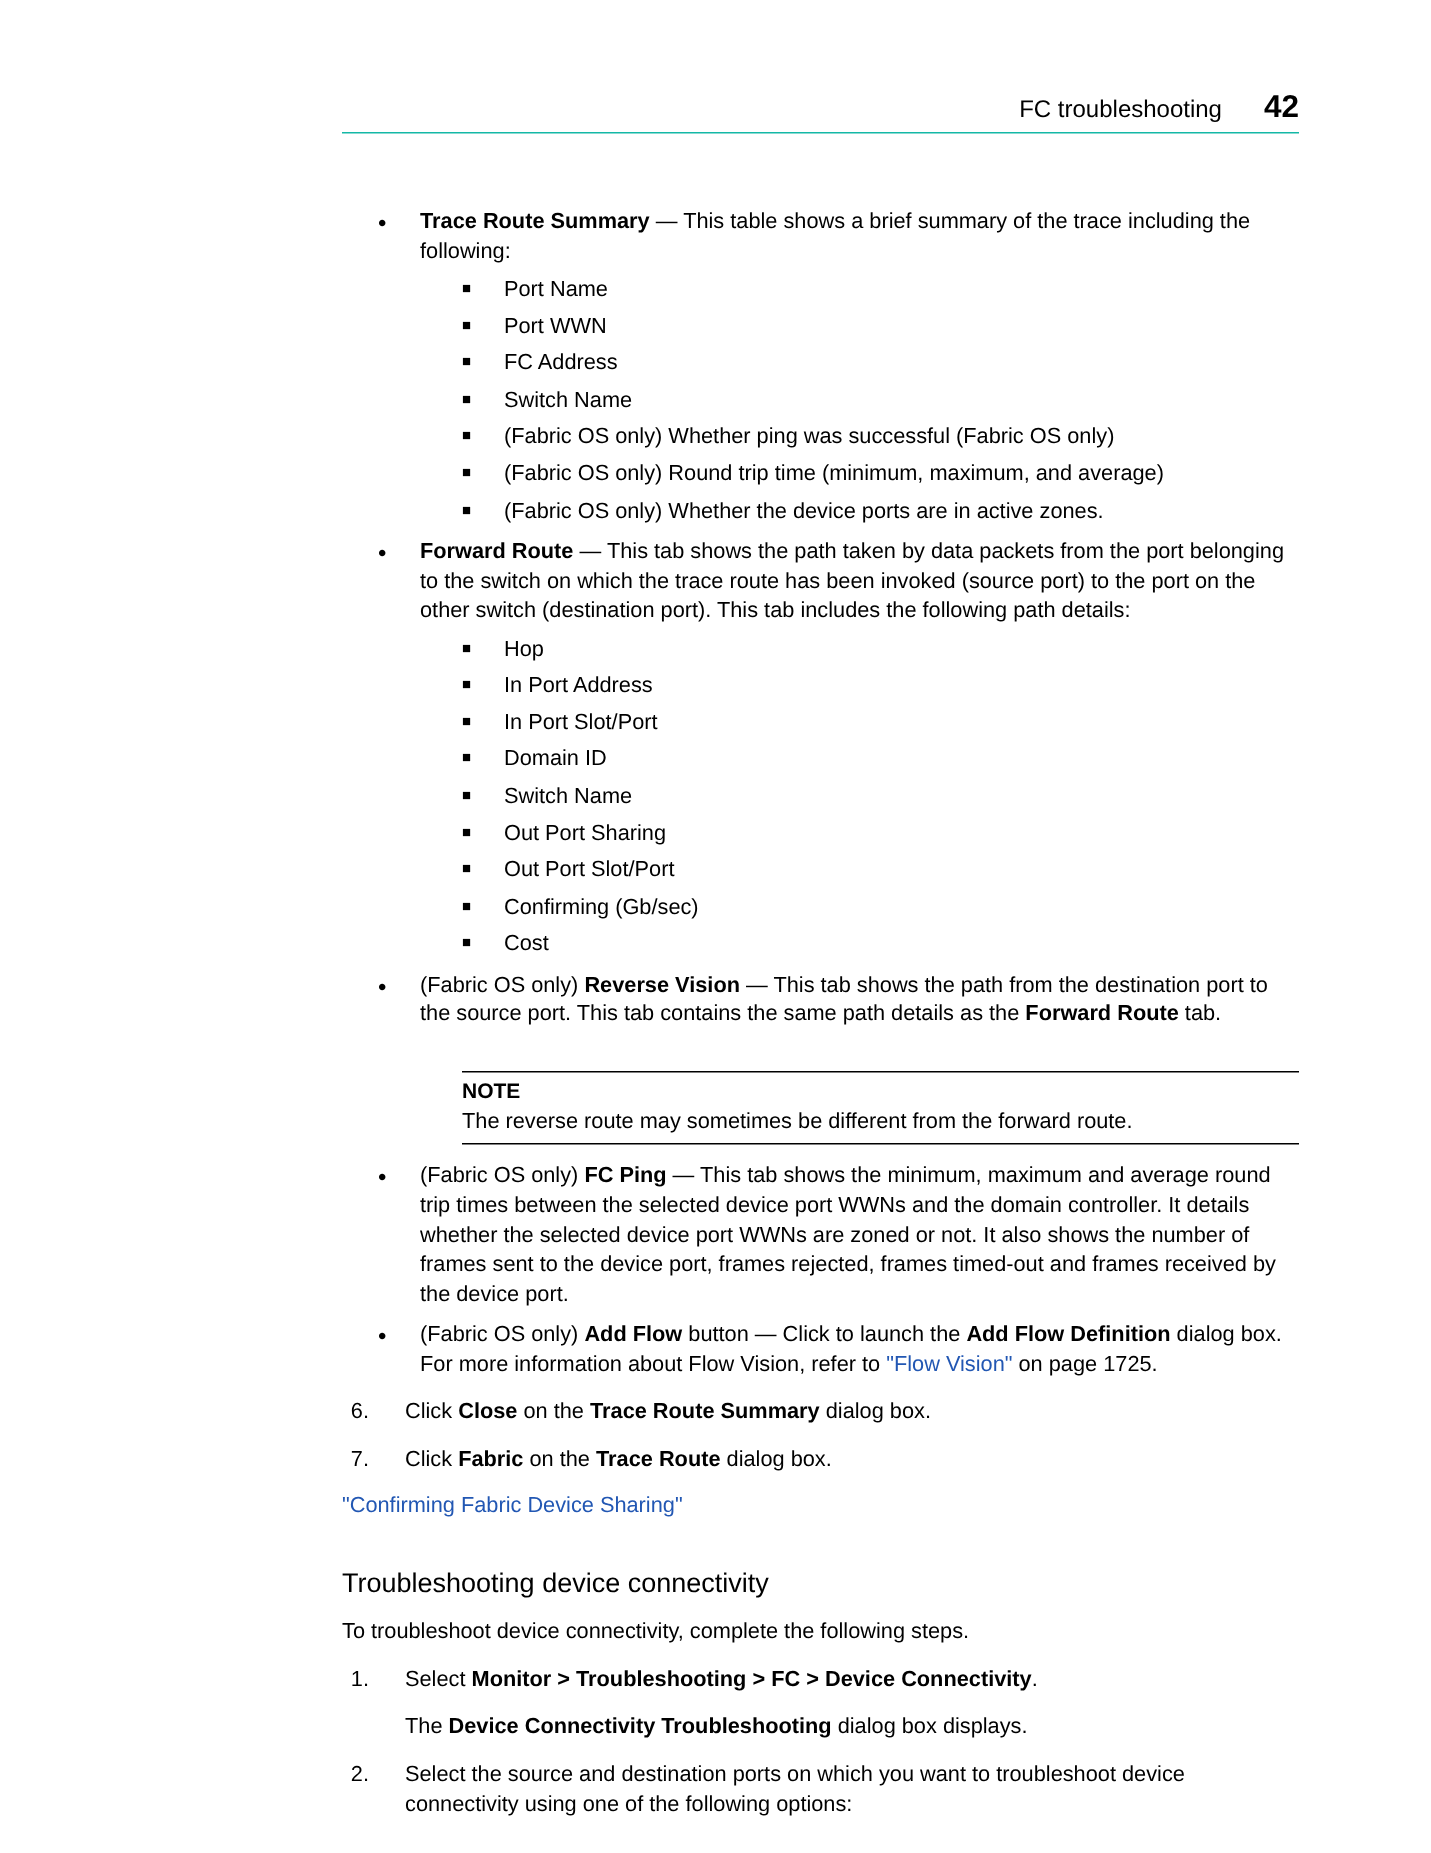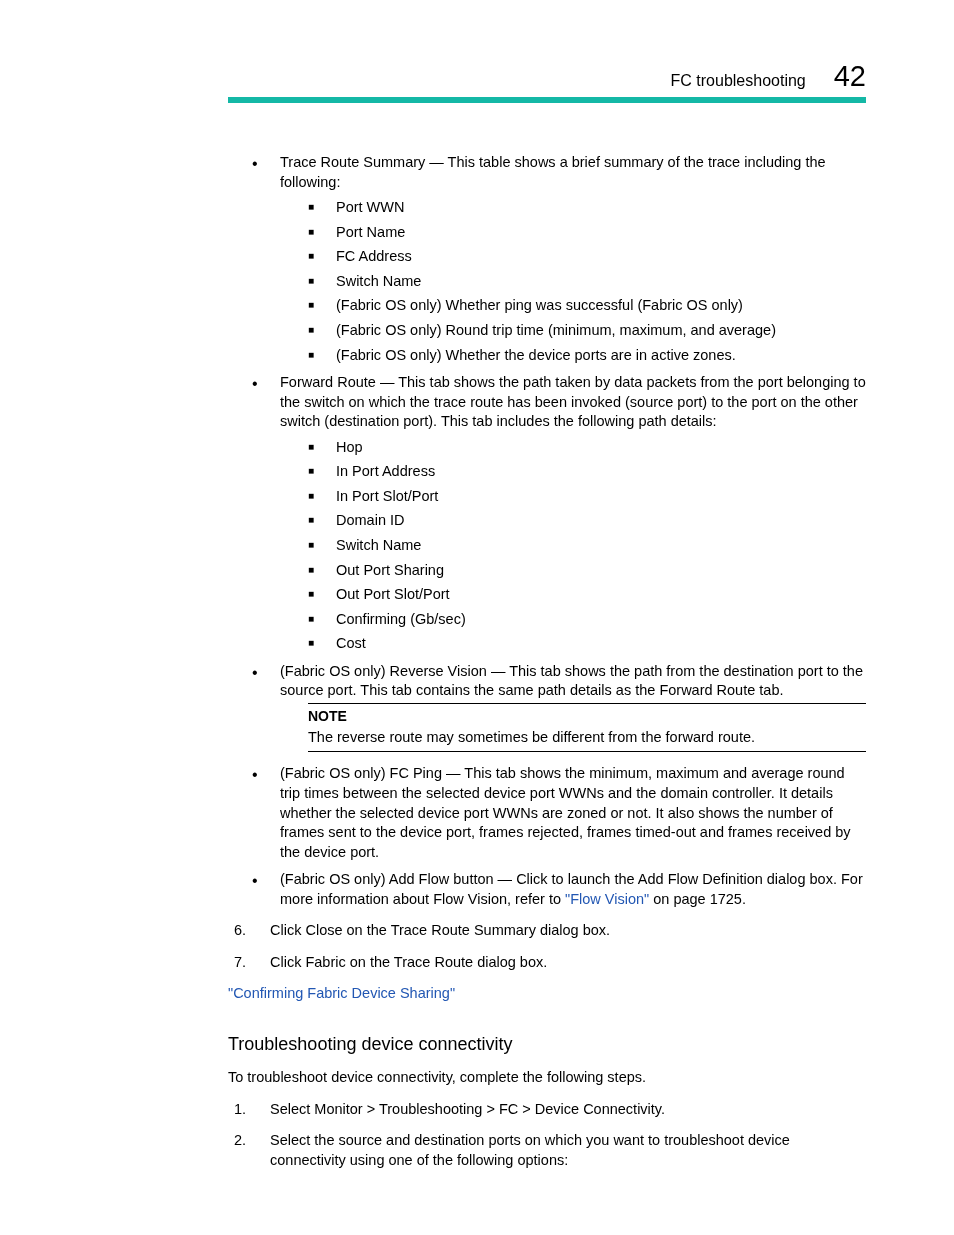--- a/index.html
+++ b/index.html
@@ -15,35 +15,35 @@
   }
   .page {
     padding: 60px 88px 40px 228px;
   }
   .header {
     display: flex;
     justify-content: flex-end;
     align-items: baseline;
     gap: 28px;
     padding-bottom: 4px;
-    border-bottom: 6px solid #14b8a6;
+    border-bottom: 1px solid #14b8a6;
     margin-bottom: 50px;
   }
-  .header-num { font-size: 29px; font-weight: 400; font-family: Arial, sans-serif; }
+  .header-num { font-size: 21px; font-weight: 700; font-family: Arial, sans-serif; }
   .content { font-size: 14.5px; line-height: 1.35; }
   ul.lvl1 { list-style: none; padding-left: 24px; margin: 0; }
   ul.lvl1 > li { position: relative; margin-bottom: 8px; padding-left: 28px; }
   ul.lvl1 > li::before { content: "•"; position: absolute; left: 0; top: 0; font-size: 16px; }
   ul.lvl2 { list-style: none; padding-left: 28px; margin: 6px 0 0 0; }
   ul.lvl2 > li { position: relative; margin-bottom: 5px; padding-left: 28px; }
   ul.lvl2 > li::before { content: "■"; position: absolute; left: 0; top: 2px; font-size: 10px; }
   ol.numbered { padding-left: 22px; margin: 12px 0 0 0; }
   ol.numbered > li { padding-left: 20px; margin-bottom: 12px; }
-  .bold { font-weight: 400; }
-  .note-block { margin: 2px 0 12px 28px; }
+  .bold { font-weight: 700; }
+  .note-block { margin: 27px 0 12px 28px; }
   .note-hr { border: none; border-top: 1.5px solid #000; margin: 0; }
   .note-label { font-weight: 700; font-size: 14px; margin-top: 3px; }
   .note-text { margin: 2px 0 4px 0; }
   .link { color: #2257b3; }
   h2.section {
     font-family: Liberation Sans, sans-serif;
     font-weight: 400;
     font-size: 18px;
     margin: 28px 0 12px 0;
   }
@@ -57,22 +57,22 @@
     <span>FC troubleshooting</span>
     <span class="header-num">42</span>
   </div>
 
   <div class="content">
 
     <ul class="lvl1">
       <li>
         <span class="bold">Trace Route Summary</span><span> — This table shows a brief summary of the trace including the following:</span>
         <ul class="lvl2">
+          <li>Port Name</li>
           <li>Port WWN</li>
-          <li>Port Name</li>
           <li>FC Address</li>
           <li>Switch Name</li>
           <li>(Fabric OS only) Whether ping was successful (Fabric OS only)</li>
           <li>(Fabric OS only) Round trip time (minimum, maximum, and average)</li>
           <li>(Fabric OS only) Whether the device ports are in active zones.</li>
         </ul>
       </li>
       <li>
         <span class="bold">Forward Route</span><span> — This tab shows the path taken by data packets from the port belonging to the switch on which the trace route has been invoked (source port) to the port on the other switch (destination port). This tab includes the following path details:</span>
         <ul class="lvl2">
@@ -116,18 +116,21 @@
     <div style="margin-top:8px;">
       <span class="link">"Confirming Fabric Device Sharing"</span>
     </div>
 
     <h2 class="section">Troubleshooting device connectivity</h2>
     <div>To troubleshoot device connectivity, complete the following steps.</div>
 
     <ol class="numbered" start="1">
       <li>
         <span>Select </span><span class="bold">Monitor &gt; Troubleshooting &gt; FC &gt; Device Connectivity</span><span>.</span>
+        <div class="sub" style="margin-left:0; margin-top:12px;">
+          <span>The </span><span class="bold">Device Connectivity Troubleshooting</span><span> dialog box displays.</span>
+        </div>
       </li>
       <li>Select the source and destination ports on which you want to troubleshoot device connectivity using one of the following options:</li>
     </ol>
 
   </div>
 </div>
 
 </body></html>

